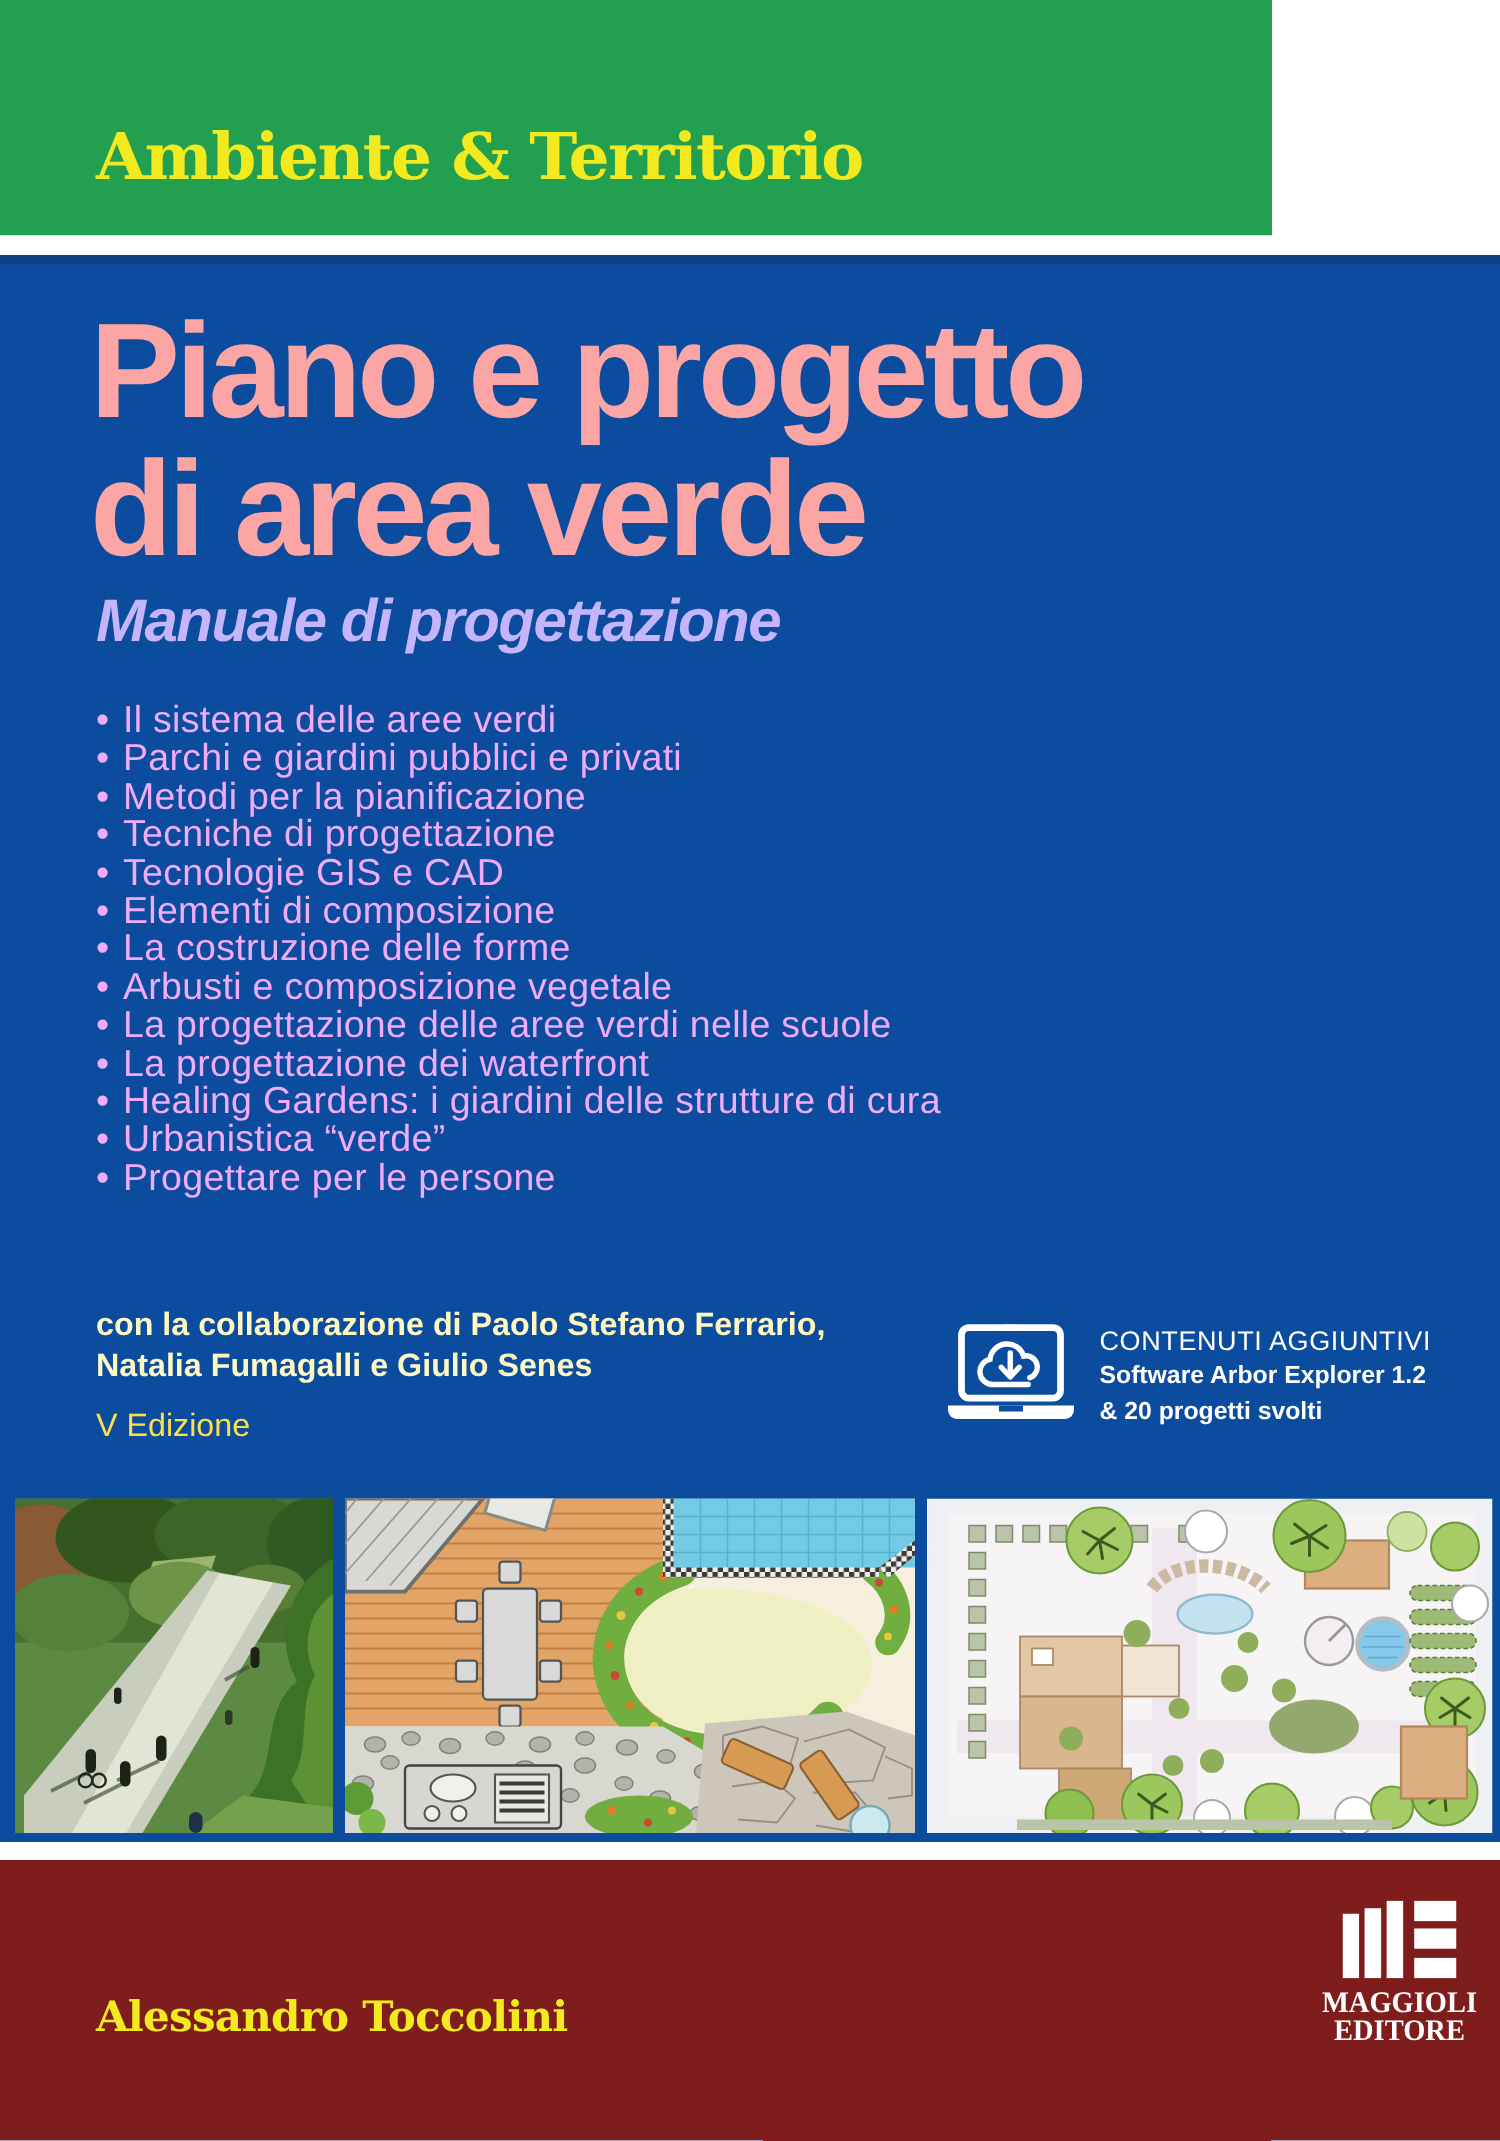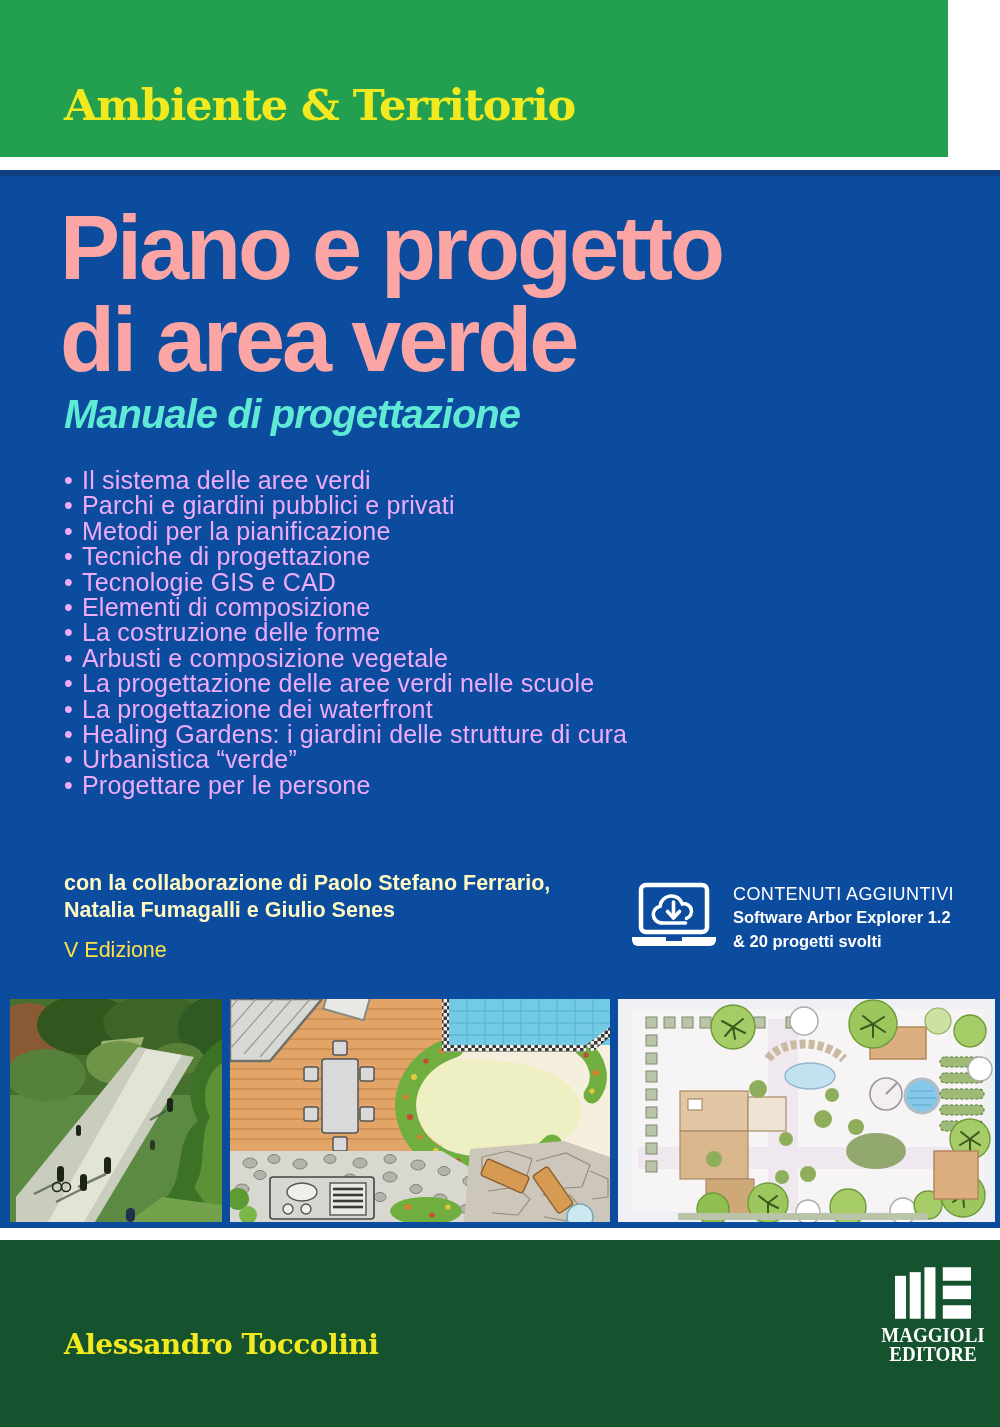--- a/index.html
+++ b/index.html
@@ -1,32 +1,32 @@
 <!DOCTYPE html>
 <html><head>
 <meta charset="utf-8">
 <style>
   html,body{margin:0;padding:0;}
   body{width:1000px;height:1427px;background:#fff;font-family:"Liberation Sans",sans-serif;}
   .cover{position:relative;width:1000px;height:1427px;overflow:hidden;background:#fff;}
 
   
-  .band-top{position:absolute;left:0;top:0;width:948px;height:157px;background:#22a04f;}
+  .band-top{position:absolute;left:0;top:0;width:848px;height:157px;background:#22a04f;}
   .series-title{position:absolute;left:64px;top:80px;font-family:"DejaVu Serif","Liberation Serif",serif;
     font-weight:bold;font-size:43px;letter-spacing:-1px;color:#f2ea1e;white-space:nowrap;}
 
   .strip-white-top{position:absolute;left:0;top:157px;width:1000px;height:13px;background:#ffffff;}
 
   
   .main-blue{position:absolute;left:0;top:170px;width:1000px;height:1058px;background:#0c4c9e;}
   .navy-edge{position:absolute;left:0;top:0;width:1000px;height:6px;background:#0d3f82;}
 
   .book-title{position:absolute;left:60px;top:32px;color:#fca5a5;font-weight:bold;
     font-size:90px;line-height:92px;letter-spacing:-3px;white-space:nowrap;}
-  .book-subtitle{position:absolute;left:64px;top:222px;color:#5eead4;font-weight:bold;font-style:italic;
+  .book-subtitle{position:absolute;left:64px;top:222px;color:#c4b5fd;font-weight:bold;font-style:italic;
     font-size:40px;letter-spacing:-1px;white-space:nowrap;}
 
   .topics{position:absolute;left:64px;top:298px;margin:0;padding:0;list-style:none;}
   .topics li{color:#f0abfc;font-weight:normal;font-size:25px;line-height:25.4px;letter-spacing:.2px;white-space:nowrap;}
   .topics .blt{display:inline-block;width:18px;}
 
   .collab{position:absolute;left:64px;top:700px;color:#fef9c3;font-weight:bold;
     font-size:21.5px;line-height:27px;white-space:nowrap;}
   .edition{position:absolute;left:64px;top:768px;color:#fde047;font-weight:normal;font-size:21.5px;white-space:nowrap;}
 
@@ -39,21 +39,21 @@
 
   .imgrow .panel{position:absolute;top:829px;height:223px;display:block;}
   .panel svg{display:block;width:100%;height:100%;}
   .panel-photo{left:10px;width:212px;}
   .panel-garden{left:230px;width:380px;}
   .panel-cad{left:618px;width:377px;}
 
   .strip-white-bottom{position:absolute;left:0;top:1228px;width:1000px;height:12px;background:#ffffff;}
 
   
-  .band-bottom{position:absolute;left:0;top:1240px;width:1000px;height:187px;background:#14532d;}
+  .band-bottom{position:absolute;left:0;top:1240px;width:1000px;height:187px;background:#7f1d1d;}
   .author{position:absolute;left:64px;top:88px;font-family:"DejaVu Serif","Liberation Serif",serif;
     font-weight:bold;font-size:28px;letter-spacing:-.5px;color:#f2ea1e;white-space:nowrap;}
   .publisher{position:absolute;left:870px;top:26px;width:126px;text-align:center;color:#ffffff;}
   .publisher svg{display:block;margin:0 auto 6px auto;width:76px;height:54px;}
   .pub-line{font-family:"Liberation Serif","DejaVu Serif",serif;font-weight:bold;font-size:19px;
     line-height:19px;letter-spacing:0;transform:scaleY(1.05);}
 </style>
 </head>
 <body>
 

